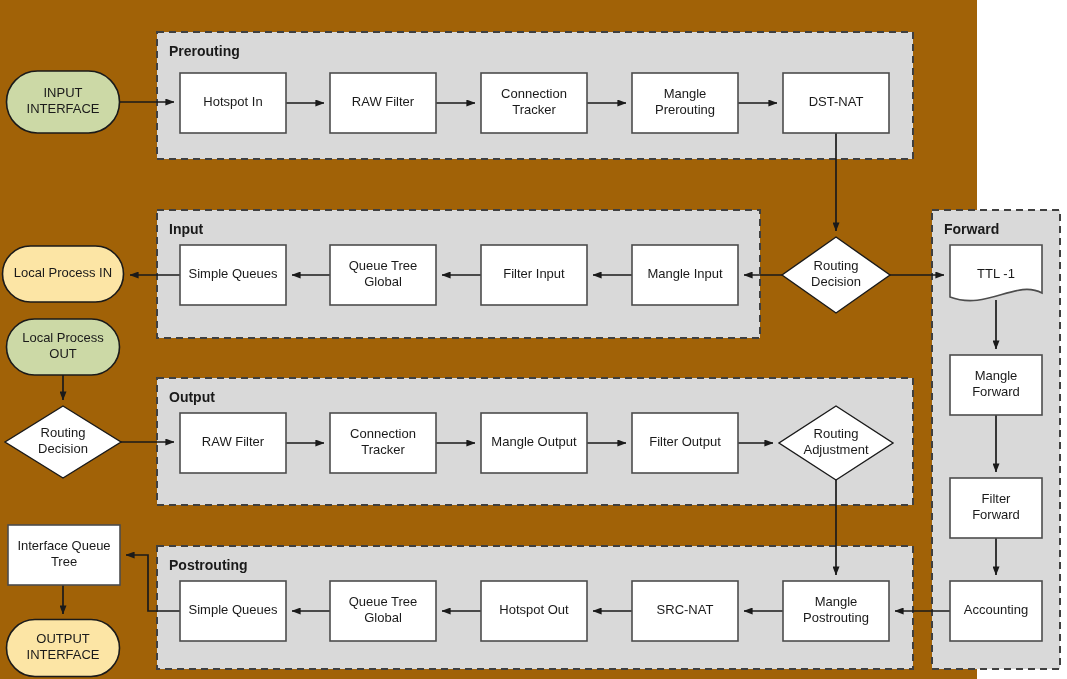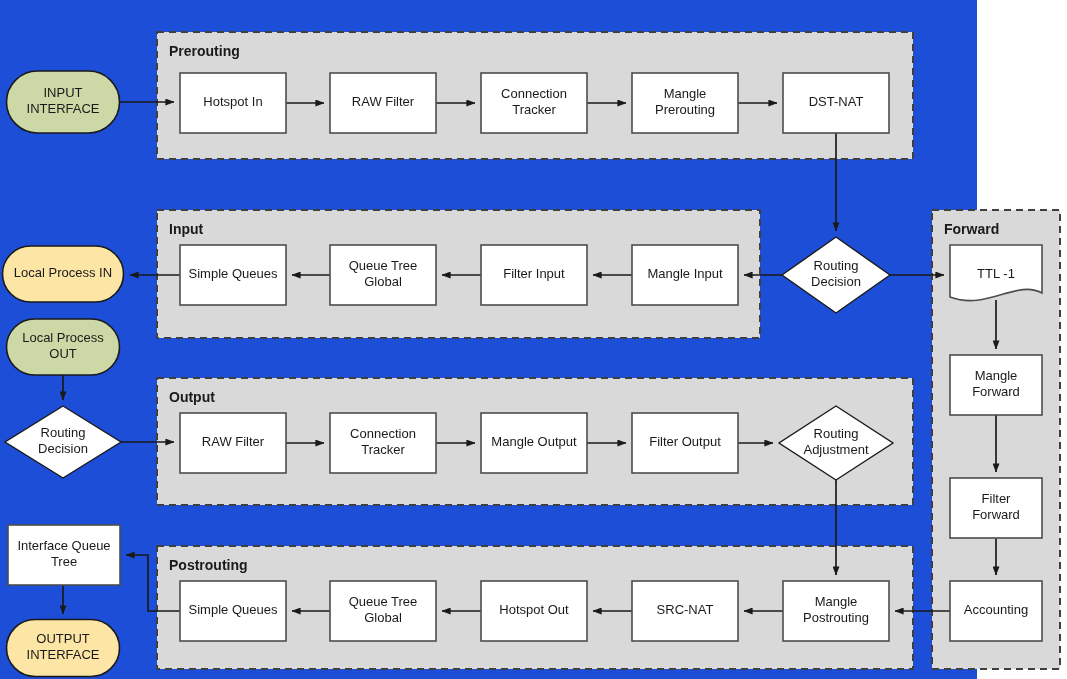--- a/index.html
+++ b/index.html
@@ -1,18 +1,18 @@
 <!DOCTYPE html>
 <html><head>
 <meta charset="utf-8">
 <style>
   html,body{margin:0;padding:0;background:#ffffff;}
   body{width:1067px;height:679px;overflow:hidden;
        font-family:"Liberation Sans","DejaVu Sans",sans-serif;}
-  #stage{position:relative;width:977px;height:679px;background:#1d4ed8;}
+  #stage{position:relative;width:977px;height:679px;background:#a16207;}
   svg#canvas{position:absolute;left:0;top:0;width:1067px;height:679px;}
   .zone-fill{fill:#d9d9d9;stroke:#3f3f3f;stroke-width:2;stroke-dasharray:7 5;}
   .zone-title{font-size:14px;font-weight:bold;fill:#1a1a1a;
               font-family:"Liberation Sans","DejaVu Sans",sans-serif;}
   .node-box{fill:#ffffff;stroke:#4d4d4d;stroke-width:1.6;}
   .node-doc{fill:#ffffff;stroke:#4d4d4d;stroke-width:1.6;}
   .node-diamond{fill:#ffffff;stroke:#1a1a1a;stroke-width:1.4;}
   .term-green{fill:#ccd9a6;stroke:#1a1a1a;stroke-width:1.6;}
   .term-yellow{fill:#fce5a5;stroke:#1a1a1a;stroke-width:1.6;}
   .node-label{font-size:13px;fill:#1a1a1a;text-anchor:middle;

